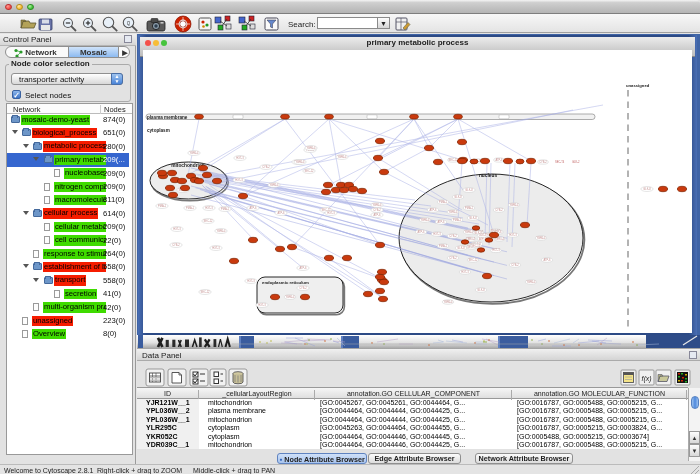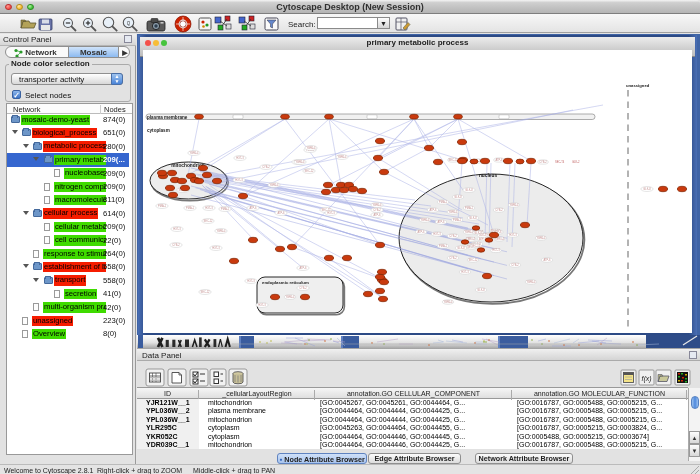--- a/index.html
+++ b/index.html
@@ -72,21 +72,20 @@
 #statusbar span { position:absolute; top:1.5px; }
 </style>
 </head>
 <body>
 <div id="app">
 
   <div id="titlebar" class="abs">
     <div class="tl" style="left:5.2px;background:radial-gradient(circle at 35% 30%,#ff9d96,#f4504a 60%,#c63a33);border:0.5px solid #b33;"></div>
     <div class="tl" style="left:16.2px;background:radial-gradient(circle at 35% 30%,#ffe9a8,#f7bd37 60%,#d09a20);border:0.5px solid #b8901f;"></div>
     <div class="tl" style="left:27.2px;background:radial-gradient(circle at 35% 30%,#b6f0a8,#47c43d 60%,#2f9c28);border:0.5px solid #2f8f28;"></div>
-    <div id="titletext">Cytoscape Desktop (New Session)</div>
   </div>
 
   <div id="toolbar" class="abs">
     <svg width="700" height="19" style="position:absolute;left:0;top:0">
       <path d="M21 14 L23 7 L29 7 L30 9 L36 9 L34 14 Z" fill="#b3a258" stroke="#5d5530" stroke-width="0.8"></path>
       <path d="M21 14 L21 6 L25 6 L26 7.5 L23 7.5 Z" fill="#948647" stroke="#5d5530" stroke-width="0.6"></path>
       <rect x="39" y="5" width="13" height="11" rx="1" fill="#6a74a8" stroke="#343c68" stroke-width="0.8"></rect>
       <rect x="42" y="5.5" width="7" height="4" fill="#d8dce8"></rect>
         <rect x="41" y="11" width="9" height="5" fill="#e8e8e8"></rect>
       <circle cx="68" cy="9" r="4.5" fill="#e8f0f8" stroke="#555" stroke-width="1.1"></circle>
@@ -181,21 +180,21 @@
       <div class="trow" style="top:26.8px;">
             <div class="arrow" style="left:16px;"></div>
             <div class="folder" style="left:26px;"></div>
             <div class="tlab red" style="left:36px;max-width:63px;overflow:hidden;">metabolic process</div>
             <div class="tval" style="color:#111;">280(0)</div>
           </div>
       <div class="trow" style="top:40.2px;background:#3566cf;">
             <div class="arrow" style="left:26px;"></div>
             <div class="folder" style="left:37px;"></div>
             <div class="tlab grn" style="left:47px;max-width:52px;overflow:hidden;">primary metabolic</div>
-            <div class="tval" style="color:#fff;font-weight:bold;">209(...</div>
+            <div class="tval" style="color:#fff;">209(...</div>
           </div>
       <div class="trow" style="top:53.6px;">
             <div class="file" style="left:47px;"></div>
             <div class="tlab grn" style="left:57px;max-width:42px;overflow:hidden;">nucleobase-co</div>
             <div class="tval" style="color:#111;">209(0)</div>
           </div>
       <div class="trow" style="top:67.0px;">
             <div class="file" style="left:37px;"></div>
             <div class="tlab grn" style="left:47px;max-width:52px;overflow:hidden;">nitrogen compou</div>
             <div class="tval" style="color:#111;">209(0)</div>

